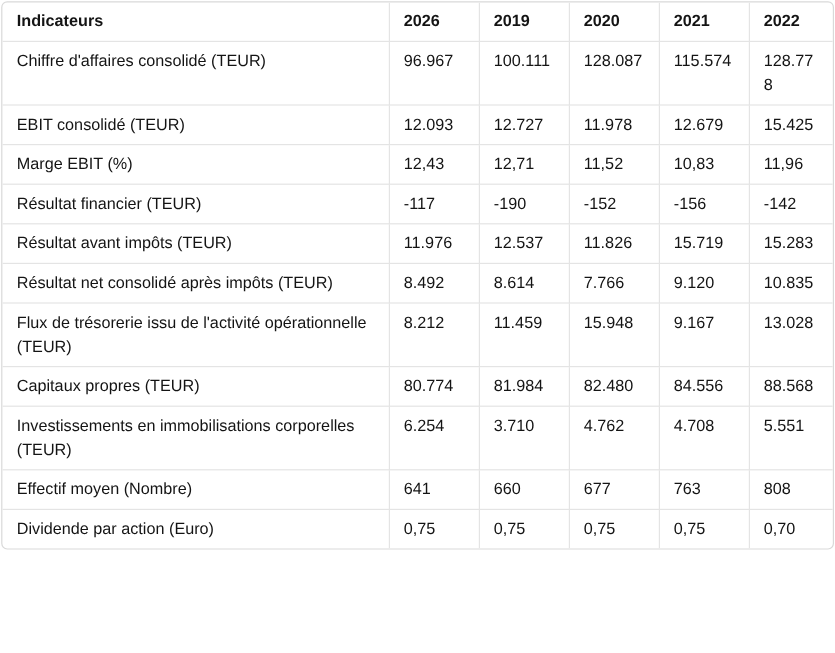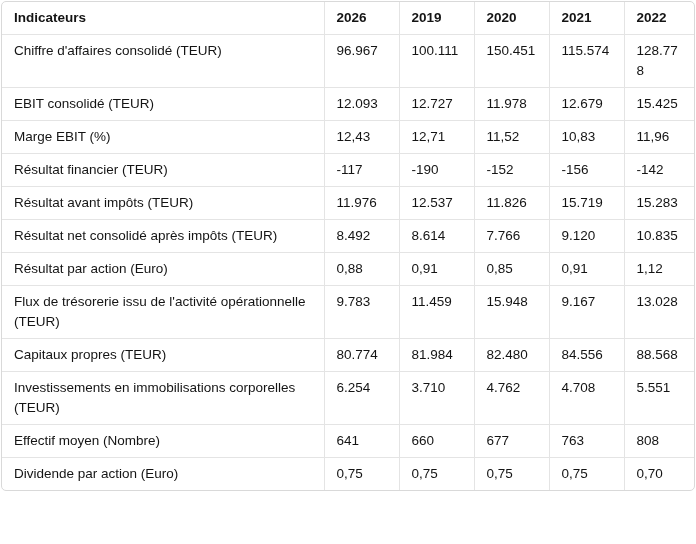--- a/index.html
+++ b/index.html
@@ -70,21 +70,21 @@
           <th>2020</th>
           <th>2021</th>
           <th>2022</th>
         </tr>
     </thead>
     <tbody id="table-body">
         <tr>
           <td>Chiffre d'affaires consolidé (TEUR)</td>
           <td>96.967</td>
           <td>100.111</td>
-          <td>150.451</td>
+          <td>128.087</td>
           <td>115.574</td>
           <td>128.778</td>
         </tr>
         <tr>
           <td>EBIT consolidé (TEUR)</td>
           <td>12.093</td>
           <td>12.727</td>
           <td>11.978</td>
           <td>12.679</td>
           <td>15.425</td>
@@ -115,30 +115,22 @@
         </tr>
         <tr>
           <td>Résultat net consolidé après impôts (TEUR)</td>
           <td>8.492</td>
           <td>8.614</td>
           <td>7.766</td>
           <td>9.120</td>
           <td>10.835</td>
         </tr>
         <tr>
-          <td>Résultat par action (Euro)</td>
-          <td>0,88</td>
-          <td>0,91</td>
-          <td>0,85</td>
-          <td>0,91</td>
-          <td>1,12</td>
-        </tr>
-        <tr>
           <td>Flux de trésorerie issu de l'activité opérationnelle (TEUR)</td>
-          <td>9.783</td>
+          <td>8.212</td>
           <td>11.459</td>
           <td>15.948</td>
           <td>9.167</td>
           <td>13.028</td>
         </tr>
         <tr>
           <td>Capitaux propres (TEUR)</td>
           <td>80.774</td>
           <td>81.984</td>
           <td>82.480</td>

